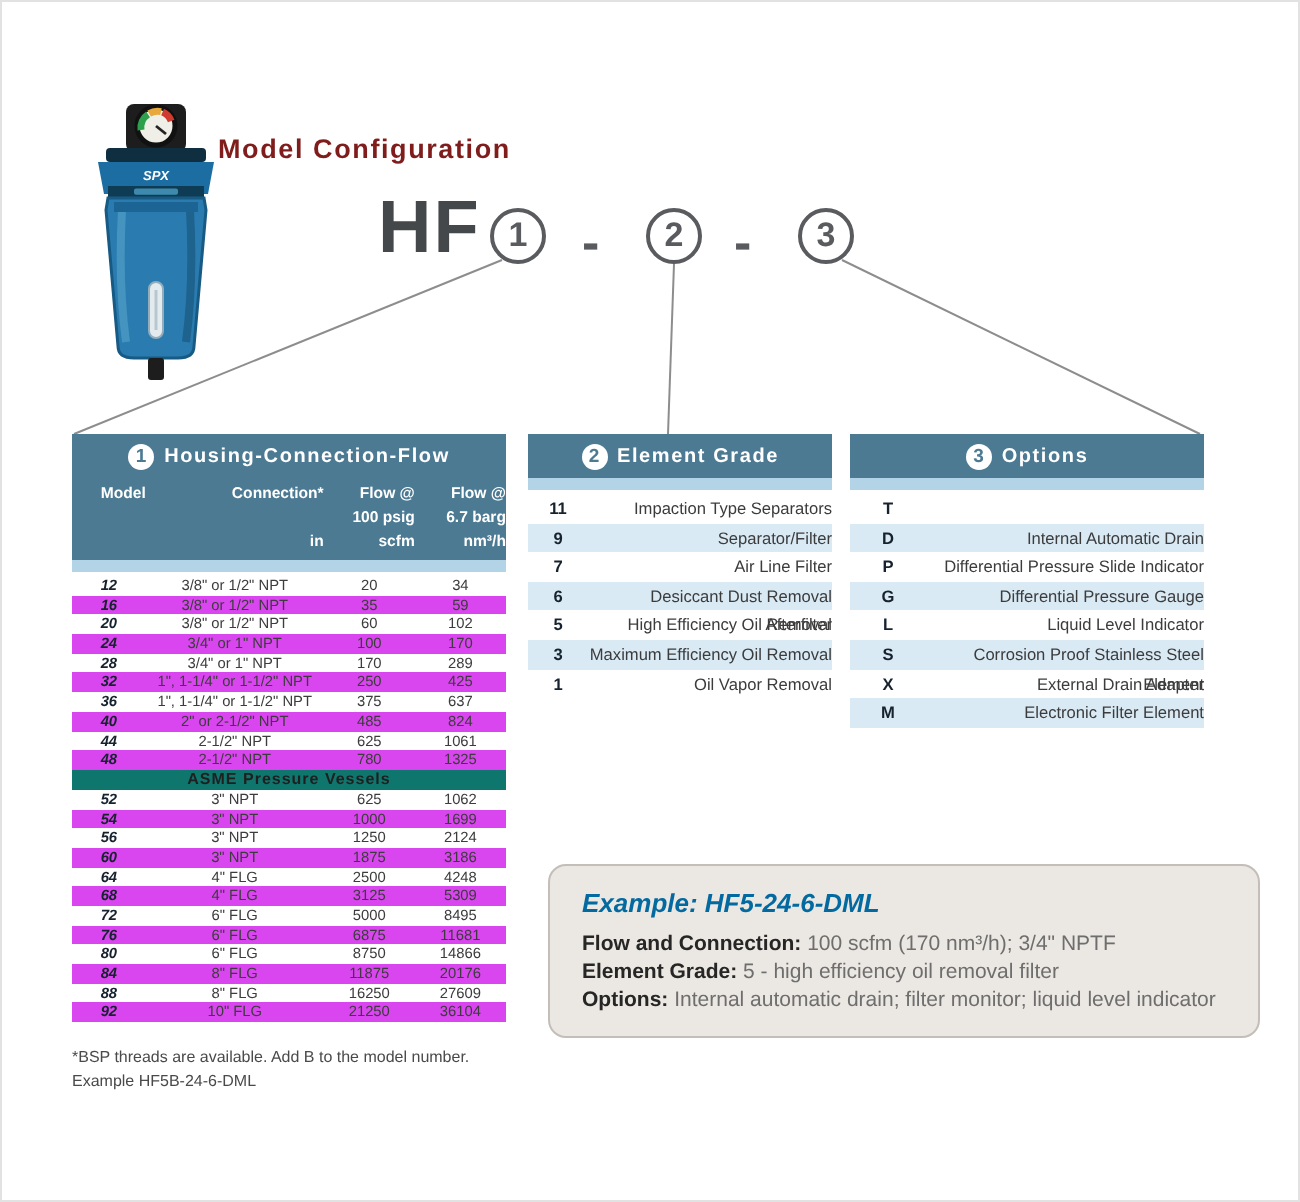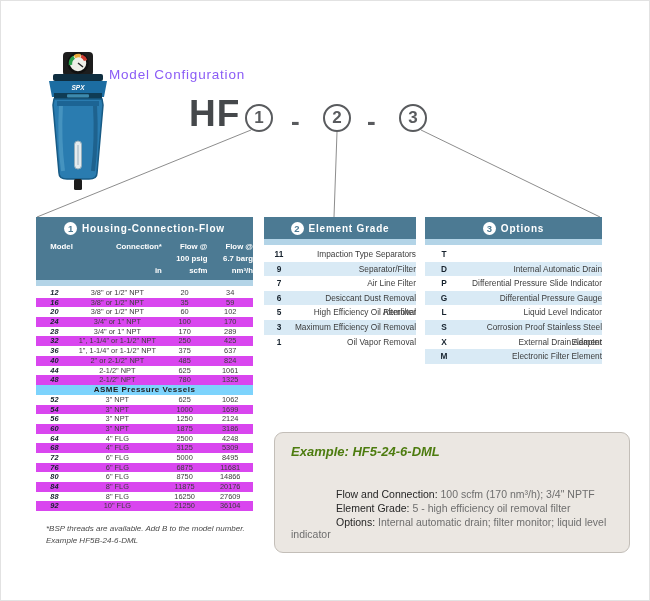--- a/index.html
+++ b/index.html
@@ -5,22 +5,22 @@
   * { margin:0; padding:0; box-sizing:border-box; }
   body { background:#fff; font-family:"Liberation Sans", sans-serif; }
   .frame { position:relative; width:650px; height:601px; background:#fff;
            border:1px solid #e2e2e2; overflow:hidden; }
 
   .connectors { position:absolute; left:0; top:0; width:650px; height:601px;
                 pointer-events:none; }
 
   .product { position:absolute; left:36px; top:48px; width:84px; height:146px; }
 
-  .page-title { position:absolute; left:108px; top:66px; color:#8b5cf6;
-                font-size:13.5px; font-weight:normal; letter-spacing:0.8px; }
+  .page-title { position:absolute; left:108px; top:66px; color:#7f1d1d;
+                font-size:13.5px; font-weight:bold; letter-spacing:0.8px; }
 
   .hf { position:absolute; left:188px; top:92px; font-size:37px; font-weight:bold;
         color:#45484b; letter-spacing:1px; }
   .pos-circle { position:absolute; top:103px; width:28px; height:28px;
         border:2px solid #595b5e; border-radius:50%; color:#595b5e;
         font-size:17px; font-weight:bold; display:flex; align-items:center;
         justify-content:center; background:#fff; }
   .pc1 { left:244px; } .pc2 { left:322px; } .pc3 { left:398px; }
   .pos-dash { position:absolute; top:105px; font-size:26px; font-weight:bold;
         color:#595b5e; }
@@ -46,41 +46,41 @@
   .t1-colhead .hl { height:12px; line-height:12px; }
 
   .strip { height:6px; background:#b3d4e7; margin-bottom:2px; }
 
   .t1-row { display:grid; grid-template-columns:17% 41% 21% 21%;
         height:9.7px; line-height:9.7px; font-size:7.4px; color:#3c3c3c;
         text-align:center; background:#fff; }
   .t1-row.alt { background:#d946ef; }
   .t1-row .c-model { font-weight:bold; color:#16222d;font-style:italic; }
 
-  .asme { height:10px; line-height:10px; background:#7dd3fc; color:#1f1f1f;
+  .asme { height:10px; line-height:10px; background:#0f766e; color:#1f1f1f;
         font-size:8px; font-weight:bold; text-align:center; letter-spacing:0.5px; }
 
   .tl-row { display:grid; height:14.6px; line-height:14.6px; font-size:8.3px;
         color:#3c3c3c; background:#fff; }
   .t2 .tl-row { grid-template-columns:30px 1fr; }
   .t3 .tl-row { grid-template-columns:38px 1fr; }
   .tl-row.alt { background:#d9eaf5; }
   .tl-row .c-code { font-weight:bold; color:#16222d; text-align:center; }
   .tl-row .c-label { text-align:right; }
 
-  .footnote { position:absolute; left:45px; top:522px; width:240px;
-        font-size:8px; font-style:italic; color:#4a4a4a; line-height:1.5; }
+  .footnote { position:absolute; left:35px; top:522px; width:240px;
+        font-size:8px; color:#4a4a4a; line-height:1.5; }
 
   .example-box { position:absolute; left:273px; top:431px; width:356px;
         background:#ebe7e2; border:1.5px solid #c3beb8; border-radius:9px;
         padding:11px 16px 10px 16px; }
   .ex-title { font-size:13px; font-weight:bold; font-style:italic;
-        color:#4d7c0f; margin-bottom:29px; }
+        color:#0369a1; margin-bottom:7px; }
   .ex-line { font-size:10.5px; color:#6e6e6e; margin:2px 0; }
-  .ex-label { font-weight:normal; color:#262626;margin-left:45px; }
+  .ex-label { font-weight:bold; color:#262626; }
 </style>
 </head>
 <body>
 
 <div class="frame">
 
   <svg class="connectors" viewBox="0 0 650 601" xmlns="http://www.w3.org/2000/svg">
     <line x1="250" y1="129" x2="36" y2="216" stroke="#8d8d8d" stroke-width="1"></line>
     <line x1="336" y1="131" x2="333" y2="216" stroke="#8d8d8d" stroke-width="1"></line>
     <line x1="420" y1="129" x2="599" y2="216" stroke="#8d8d8d" stroke-width="1"></line>

